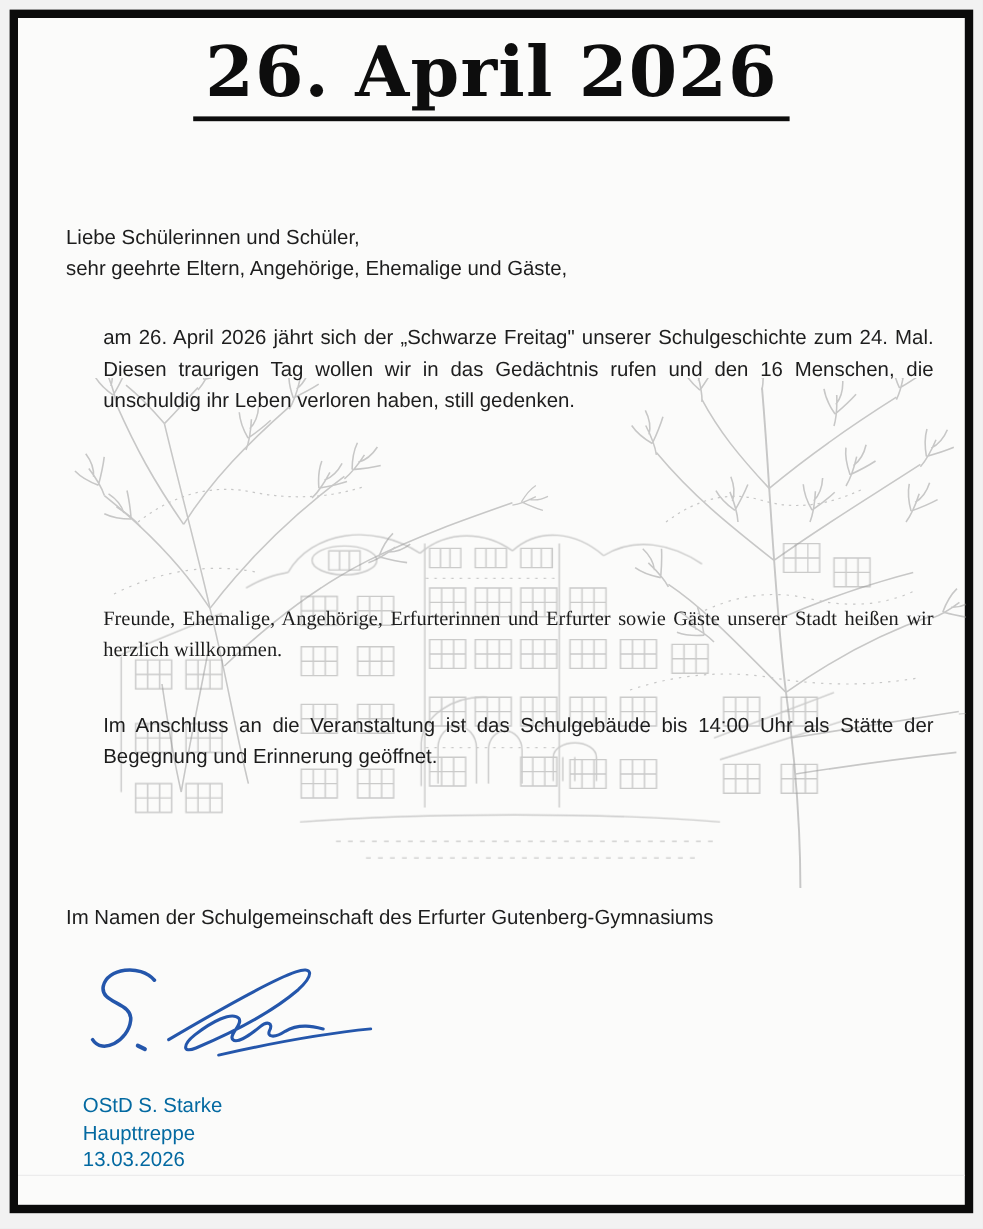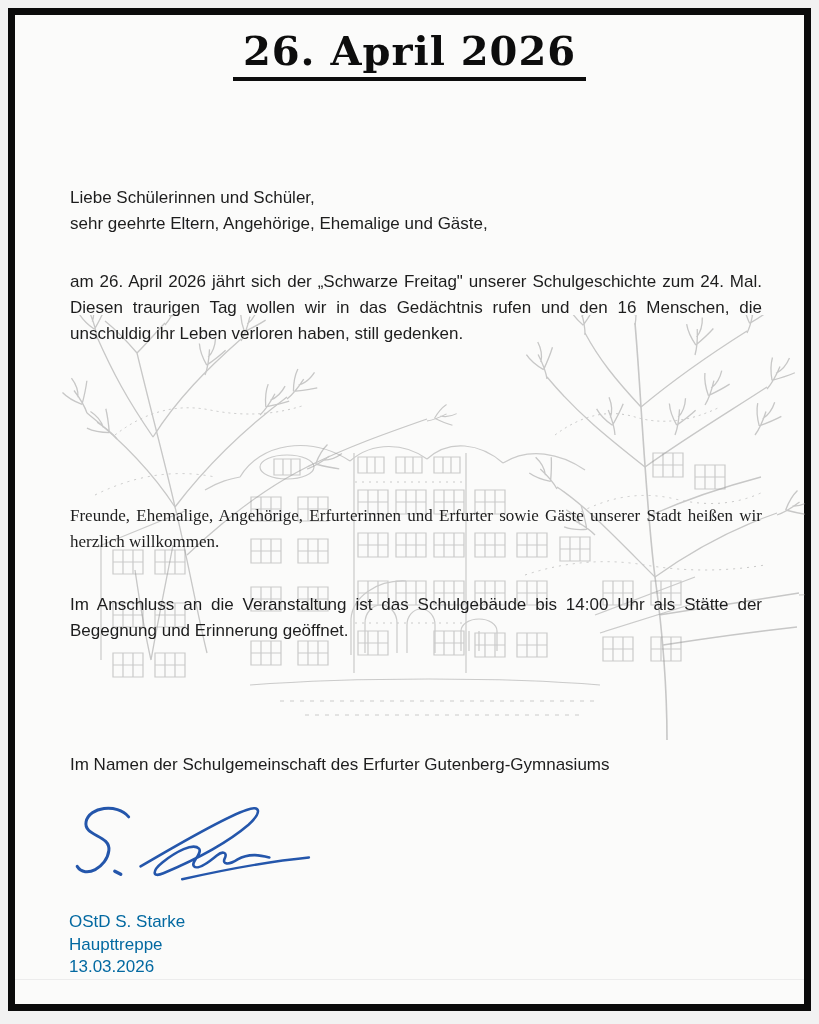--- a/index.html
+++ b/index.html
@@ -3,25 +3,25 @@
 <meta charset="utf-8">
 <style>
   html,body{margin:0;padding:0;background:#e9e9e9;}
   .sheet{position:relative;width:819px;height:1024px;background:#f2f2f2;overflow:hidden;
          font-family:"Liberation Sans",sans-serif;}
   .frame{position:absolute;left:8px;top:8px;width:789px;height:989px;
          border:7px solid #0b0b0b;background:#fbfbfa;}
   .watermark{position:absolute;left:40px;top:300px;width:750px;height:428px;z-index:0;}
   .title-wrap{position:absolute;top:14px;left:0;right:0;text-align:center;z-index:2;}
   .title{display:inline-block;margin:0;font-family:"DejaVu Serif",serif;font-weight:700;
-         font-size:40px;line-height:1.1;color:#0d0d0d;letter-spacing:1px;
+         font-size:58px;line-height:1.1;color:#0d0d0d;letter-spacing:1px;
          border-bottom:4px solid #0d0d0d;padding:0 10px 4px 10px;}
-  .txt{position:absolute;left:55px;width:692px;margin:0;font-size:17px;line-height:26px;
+  .txt{position:absolute;left:40px;width:692px;margin:0;font-size:17px;line-height:26px;
        color:#1d1d1d;z-index:1;}
-  .just{text-align:justify;}
+  .just{text-align:justify;margin-left:31px;}
   .salutation{top:170px;}
   .p1{top:254px;} .p2{top:369px;} .p3{top:488px;font-family:Liberation Serif, serif;} .p4{top:577px;} .p5{top:662px;} .p6{top:737px;}
   .signature{position:absolute;left:50px;top:786px;width:268px;height:104px;z-index:1;}
   .sender{position:absolute;left:54px;top:896px;font-size:17px;line-height:22.5px;color:#0369a1;z-index:1;}
   .scanline{position:absolute;left:0;right:0;top:964px;height:1px;background:#ececec;z-index:0;}
 </style>
 </head>
 <body>
 
 <div class="sheet">

